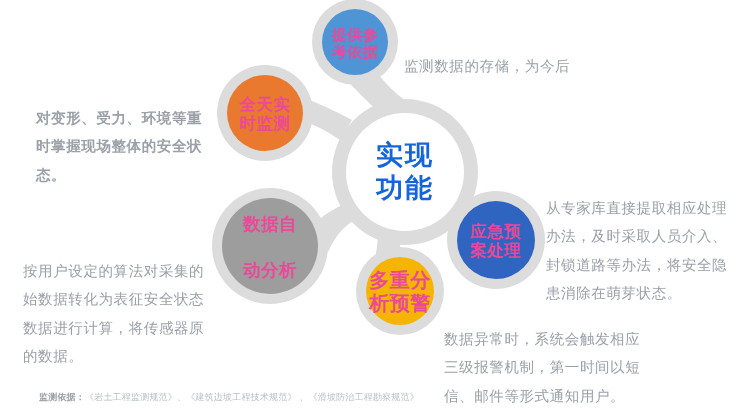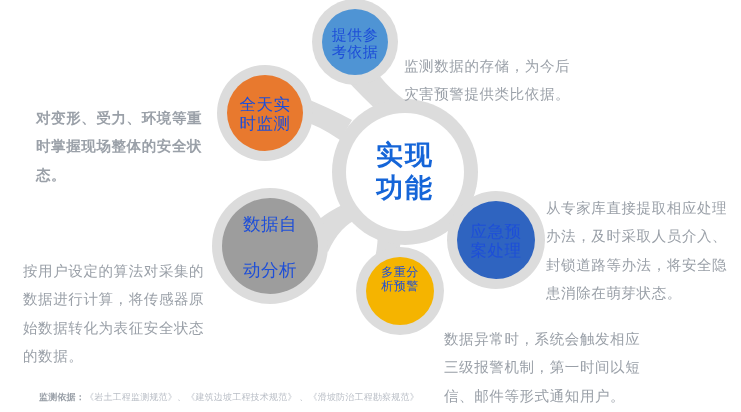--- a/index.html
+++ b/index.html
@@ -29,22 +29,22 @@
   }
 
   
   .node-label {
     position: absolute;
     display: flex;
     flex-direction: column;
     align-items: center;
     justify-content: center;
     text-align: center;
-    color: #1d4ed8;
-    font-weight: normal;
+    color: #ec4899;
+    font-weight: bold;
     letter-spacing: 0.5px;
     line-height: 1.16;
     pointer-events: none;
     white-space: nowrap;
   }
   .node-label span { display: block; }
 
   #label-center {
     color: #1565D8;
     font-weight: bold;
@@ -123,45 +123,44 @@
   <div class="node-label" style="left:223px; top:89px; width:84px; height:50px; font-size:16.5px;">
     <span>全天实</span>
     <span>时监测</span>
   </div>
 
   <div class="node-label" style="left:224px; top:219px; width:92px; height:56px; font-size:17.5px;gap:25px;">
     <span>数据自</span>
     <span>动分析</span>
   </div>
 
-  <div class="node-label" style="left:360px; top:256px; width:80px; height:48px; font-size:12px;">
+  <div class="node-label" style="left:360px; top:268px; width:80px; height:48px; font-size:20px;">
     <span>多重分</span>
     <span>析预警</span>
   </div>
 
   <div class="node-label" style="left:454px; top:216px; width:84px; height:50px; font-size:16.5px;">
     <span>应急预</span>
     <span>案处理</span>
   </div>
 
   <div class="desc" style="left:404px; top:8px; width:240px;">
     <p>监测数据的存储，为今后</p>
-    <p>灾害预警提供类比依据。</p>
   </div>
 
   <div class="desc" style="left:36px; top:60px; width:210px;font-weight:bold;">
     <p>对变形、受力、环境等重</p>
     <p>时掌握现场整体的安全状</p>
     <p>态。</p>
   </div>
 
   <div class="desc" style="left:23px; top:213px; width:210px;">
     <p>按用户设定的算法对采集的</p>
+    <p>始数据转化为表征安全状态</p>
     <p>数据进行计算，将传感器原</p>
-    <p>始数据转化为表征安全状态</p>
     <p>的数据。</p>
   </div>
 
   <div class="desc" style="left:546px; top:150px; width:200px;">
     <p>从专家库直接提取相应处理</p>
     <p>办法，及时采取人员介入、</p>
     <p>封锁道路等办法，将安全隐</p>
     <p>患消除在萌芽状态。</p>
   </div>
 

